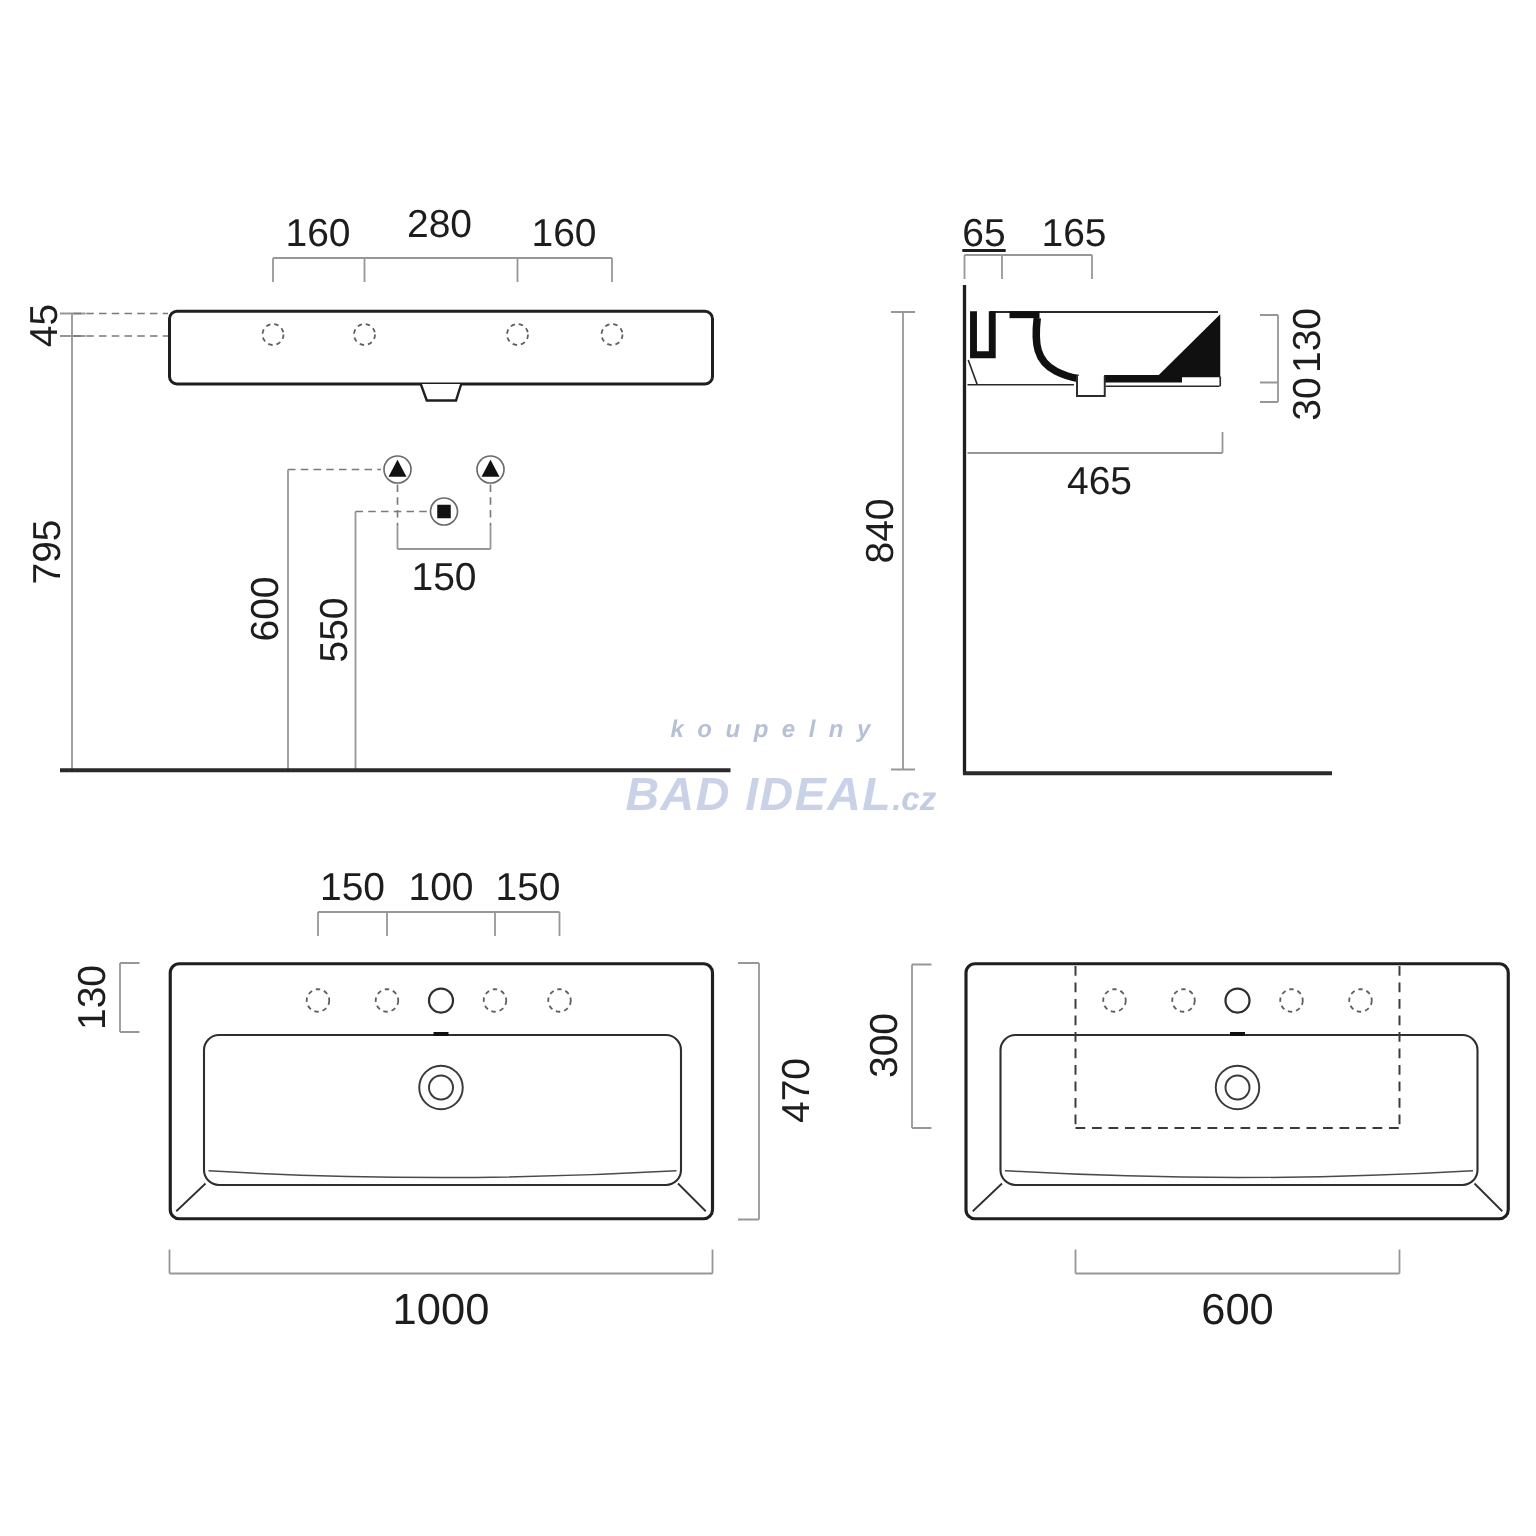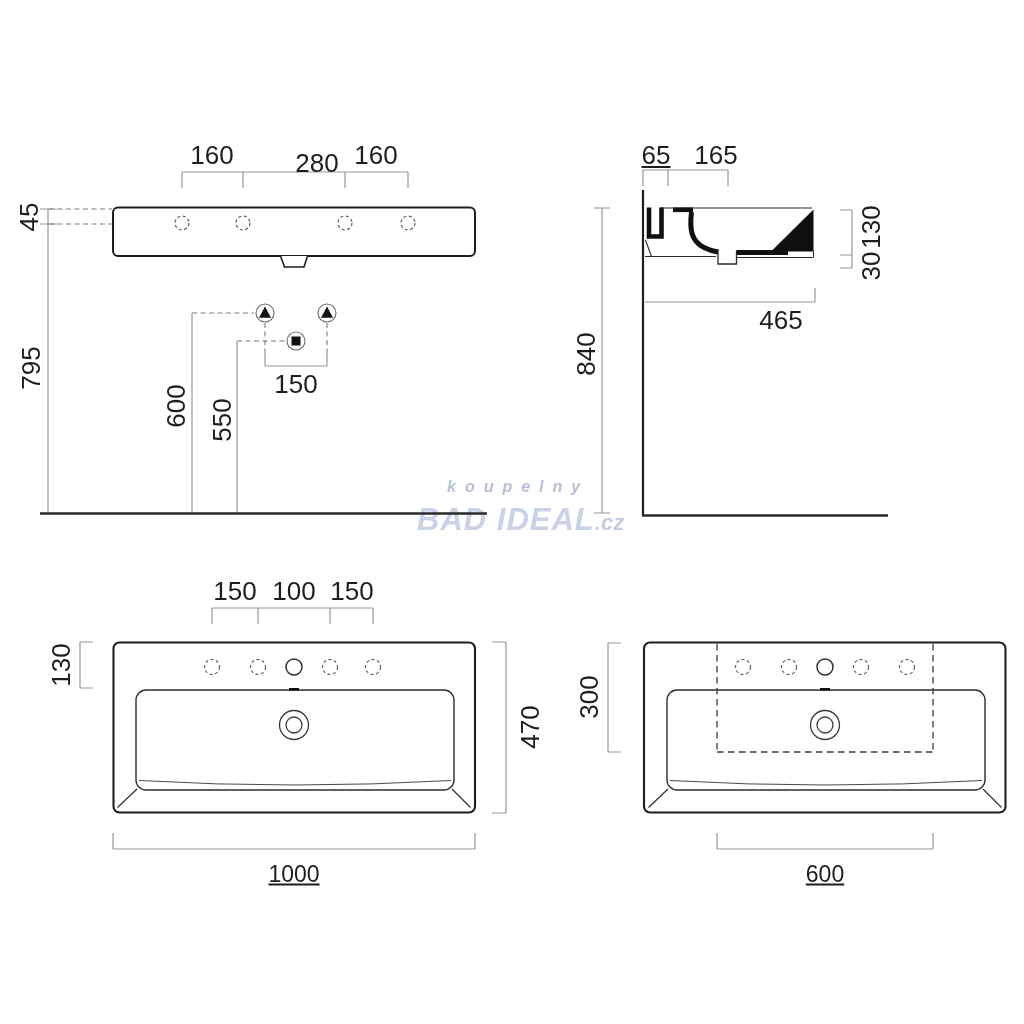--- a/index.html
+++ b/index.html
@@ -2,24 +2,24 @@
 <html><head>
 <meta charset="utf-8">
 <style>
   html,body{margin:0;padding:0;background:#ffffff;}
   #canvas{position:relative;width:1024px;height:1024px;background:#ffffff;overflow:hidden;
           font-family:"Liberation Sans", sans-serif;}
   svg{position:absolute;left:0;top:0;z-index:2;}
   .dim{position:absolute;z-index:3;transform:translate(-50%,-50%);
        font-size:26px;color:#1d1d1d;white-space:nowrap;line-height:1;}
   .dim.v{transform:translate(-50%,-50%) rotate(-90deg);}
-  .dim.big{font-size:23px;text-decoration:underline;}
+  .dim.big{font-size:29px;}
   .wm{position:absolute;z-index:1;left:417px;top:478px;}
   .wm-tagline{font-size:16px;letter-spacing:9px;color:#b6c0d6;margin-left:30px;font-style:italic;font-weight:bold;}
-  .wm-brandline{margin-top:6px;white-space:nowrap;}
+  .wm-brandline{margin-top:16px;white-space:nowrap;}
   .wm-brand{font-size:31px;font-weight:bold;font-style:italic;color:#c9d2e7;letter-spacing:1px;}
   .wm-tld{font-size:22px;font-weight:600;font-style:italic;color:#c3cde2;}
 </style>
 </head>
 <body>
 
 <div id="canvas">
 
   <div class="wm">
     <div class="wm-tagline">koupelny</div>
@@ -173,33 +173,33 @@
       <g stroke="#3a3a3a" stroke-width="1.3">
         <circle cx="825" cy="725" r="14.5"></circle>
         <circle cx="825" cy="725" r="8"></circle>
       </g>
 
       <path d="M717,644 V752 M933,644 V752 M717,752 H933" stroke="#3a3a3a" stroke-width="1.3" stroke-dasharray="6.5,4.5"></path>
     </g>
   </svg>
 
   <div class="dim" style="left:212px;top:155px;">160</div>
-  <div class="dim" style="left:293px;top:163px;margin-left:24px;">280</div>
+  <div class="dim" style="left:293px;top:149px;">280</div>
   <div class="dim" style="left:376px;top:155px;">160</div>
   <div class="dim v" style="left:29px;top:217px;">45</div>
   <div class="dim v" style="left:31px;top:368px;">795</div>
   <div class="dim v" style="left:176px;top:406px;">600</div>
   <div class="dim v" style="left:222px;top:420px;">550</div>
   <div class="dim" style="left:296px;top:384px;">150</div>
 
   <div class="dim" style="left:656px;top:155px;text-decoration:underline;">65</div>
   <div class="dim" style="left:716px;top:155px;">165</div>
   <div class="dim v" style="left:871px;top:227px;">130</div>
   <div class="dim v" style="left:871px;top:266px;">30</div>
-  <div class="dim" style="left:733px;top:320px;margin-left:48px;">465</div>
+  <div class="dim" style="left:733px;top:320px;">465</div>
   <div class="dim v" style="left:586px;top:354px;">840</div>
 
   <div class="dim" style="left:235px;top:591px;">150</div>
   <div class="dim" style="left:294px;top:591px;">100</div>
   <div class="dim" style="left:352px;top:591px;">150</div>
   <div class="dim v" style="left:61px;top:665px;">130</div>
   <div class="dim v" style="left:530px;top:727px;">470</div>
   <div class="dim big" style="left:294px;top:874px;">1000</div>
 
   <div class="dim v" style="left:589px;top:697px;">300</div>

